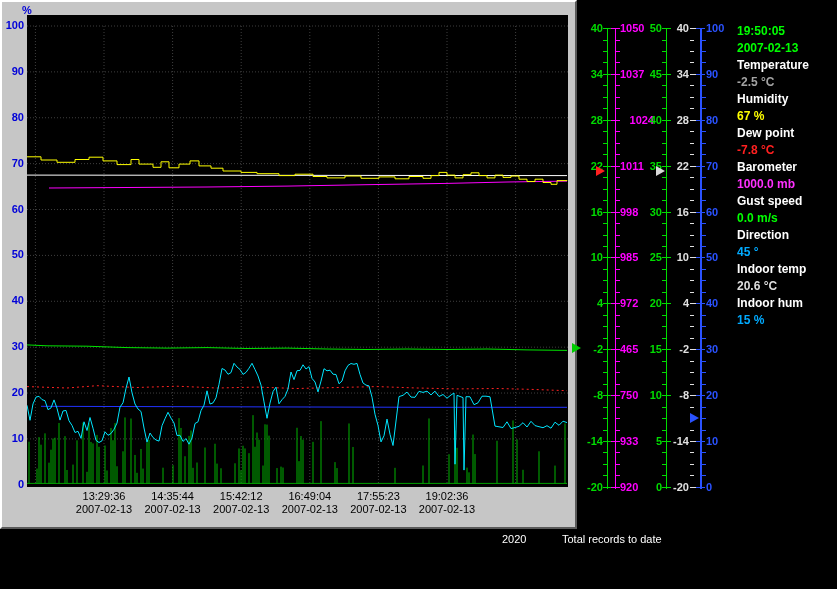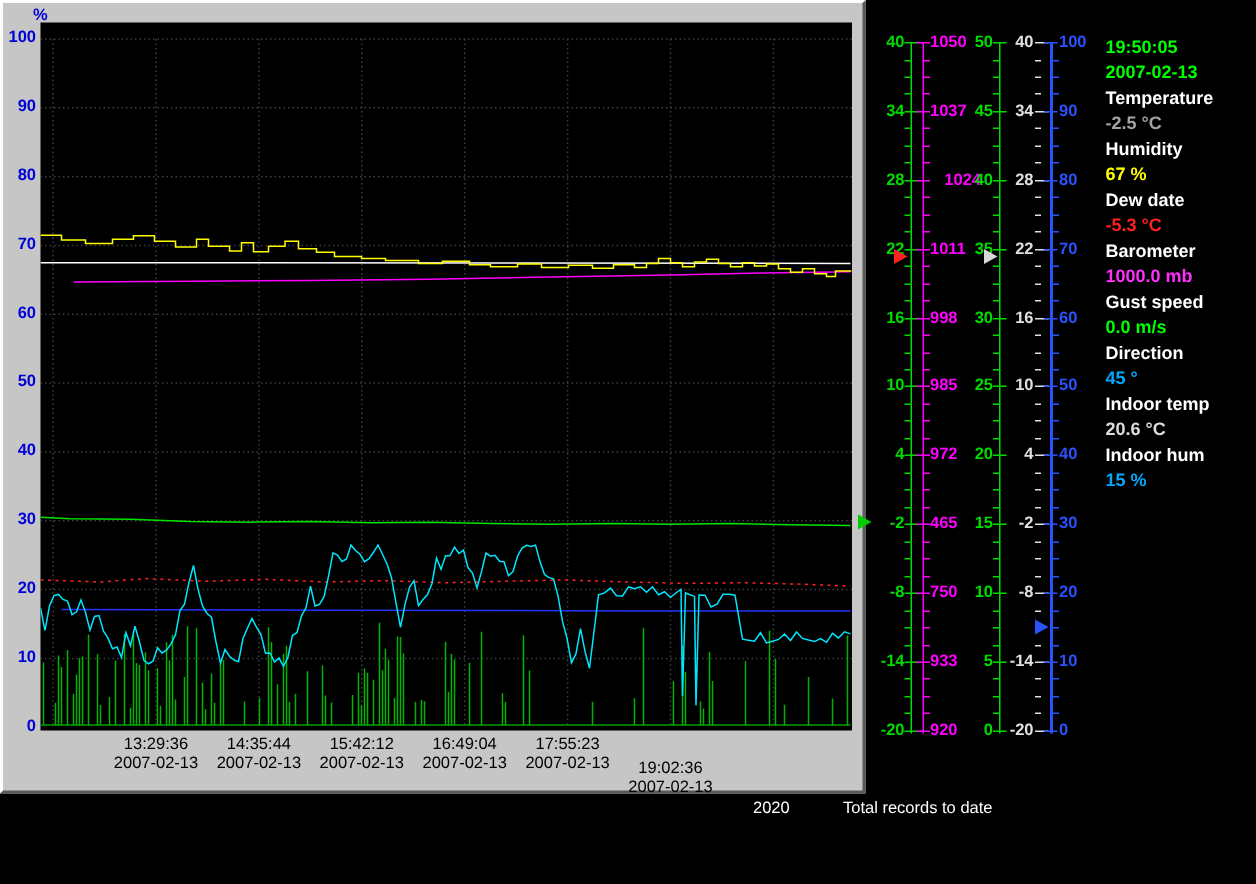--- a/index.html
+++ b/index.html
@@ -211,21 +211,21 @@
         <div>2007-02-13</div>
       </div>
       <div class="x-label" style="left: 271.8px;">
         <div>16:49:04</div>
         <div>2007-02-13</div>
       </div>
       <div class="x-label" style="left: 340.4px;">
         <div>17:55:23</div>
         <div>2007-02-13</div>
       </div>
-      <div class="x-label" style="left: 409px; margin-top: 16px;">
+      <div class="x-label" style="left: 409px;">
         <div>19:02:36</div>
         <div>2007-02-13</div>
       </div>
     </div>
 </div>
 
 <div id="scales">
     <div class="">
       <div class="scale-line" style="left: 607px; width: 1px; background: rgb(0, 220, 0);"></div>
       <div class="tick" style="top: 28px; background: rgb(0, 220, 0); left: 603px; width: 9px;"></div>
@@ -507,22 +507,22 @@
   </div>
 
 <div id="readout">
   <div class="ro-line ro-time">19:50:05</div>
   <div class="ro-line ro-date">2007-02-13</div>
   <div id="ro-items">
       <div class="ro-line ro-label">Temperature</div>
       <div class="ro-line ro-value" style="color: #a3a3a3;">-2.5 °C</div>
       <div class="ro-line ro-label">Humidity</div>
       <div class="ro-line ro-value" style="color: rgb(255, 255, 0);">67 %</div>
-      <div class="ro-line ro-label">Dew date</div>
-      <div class="ro-line ro-value" style="color: rgb(255, 32, 32);">-5.3 °C</div>
+      <div class="ro-line ro-label">Dew point</div>
+      <div class="ro-line ro-value" style="color: rgb(255, 32, 32);">-7.8 °C</div>
       <div class="ro-line ro-label">Barometer</div>
       <div class="ro-line ro-value" style="color: rgb(255, 48, 255);">1000.0 mb</div>
       <div class="ro-line ro-label">Gust speed</div>
       <div class="ro-line ro-value" style="color: rgb(0, 255, 0);">0.0 m/s</div>
       <div class="ro-line ro-label">Direction</div>
       <div class="ro-line ro-value" style="color: rgb(0, 170, 255);">45 °</div>
       <div class="ro-line ro-label">Indoor temp</div>
       <div class="ro-line ro-value" style="color: rgb(221, 221, 221);">20.6 °C</div>
       <div class="ro-line ro-label">Indoor hum</div>
       <div class="ro-line ro-value" style="color: rgb(0, 170, 255);">15 %</div>

